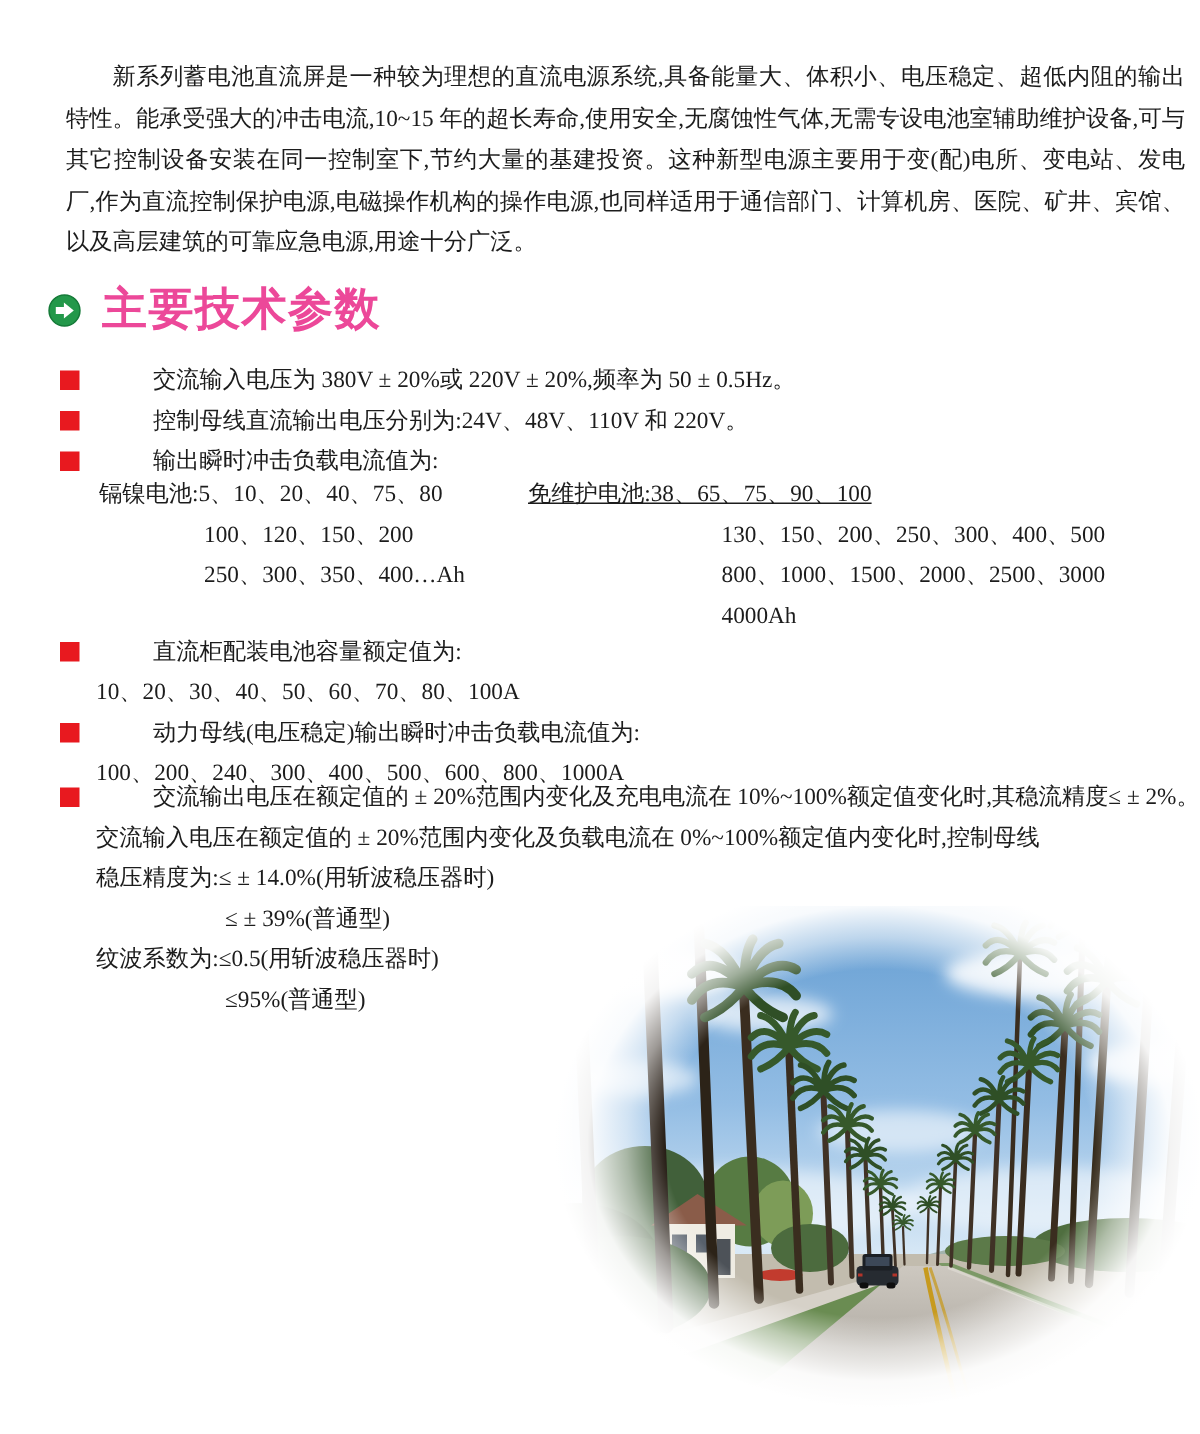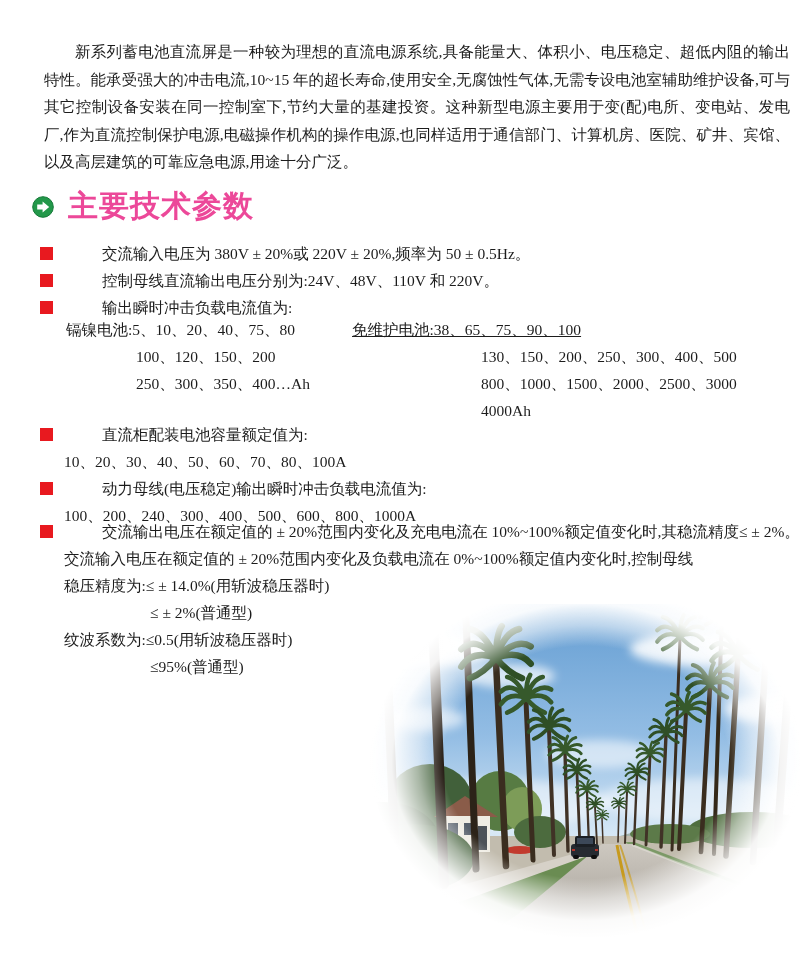--- a/index.html
+++ b/index.html
@@ -75,21 +75,21 @@
 <div class="srow indent1" style="top:452px">10、20、30、40、50、60、70、80、100A</div>
 
 <span class="bullet" style="top:482px"></span>
 <div class="srow btxt" style="top:479px">动力母线(电压稳定)输出瞬时冲击负载电流值为:</div>
 <div class="srow indent1" style="top:506px">100、200、240、300、400、500、600、800、1000A</div>
 
 <span class="bullet" style="top:525px"></span>
 <div class="srow btxt" style="top:522px">交流输出电压在额定值的 ± 20%范围内变化及充电电流在 10%~100%额定值变化时,其稳流精度≤ ± 2%。</div>
 <div class="srow indent1" style="top:549px">交流输入电压在额定值的 ± 20%范围内变化及负载电流在 0%~100%额定值内变化时,控制母线</div>
 <div class="srow indent1" style="top:576px">稳压精度为:≤ ± 14.0%(用斩波稳压器时)</div>
-<div class="srow indent2" style="top:603px">≤ ± 2%(普通型)</div>
+<div class="srow indent2" style="top:603px">≤ ± 39%(普通型)</div>
 <div class="srow indent1" style="top:630px">纹波系数为:≤0.5(用斩波稳压器时)</div>
 <div class="srow indent2" style="top:657px">≤95%(普通型)</div>
 
 <div class="photo">
 <svg viewBox="0 0 432 352">
   <defs>
     <linearGradient id="sky" x1="0" y1="0" x2="0" y2="1">
       <stop offset="0" stop-color="#649dd2"></stop>
       <stop offset="0.55" stop-color="#93bde4"></stop>
       <stop offset="1" stop-color="#dcebf7"></stop>

